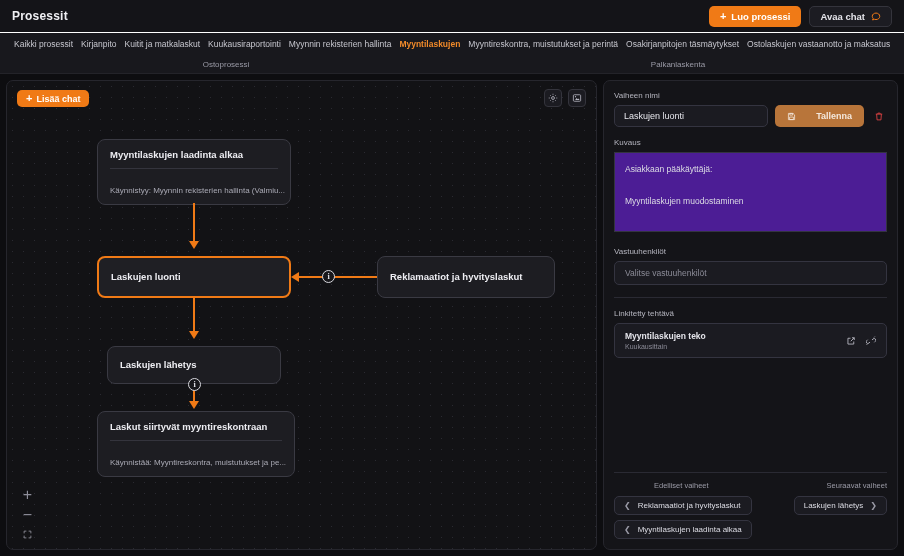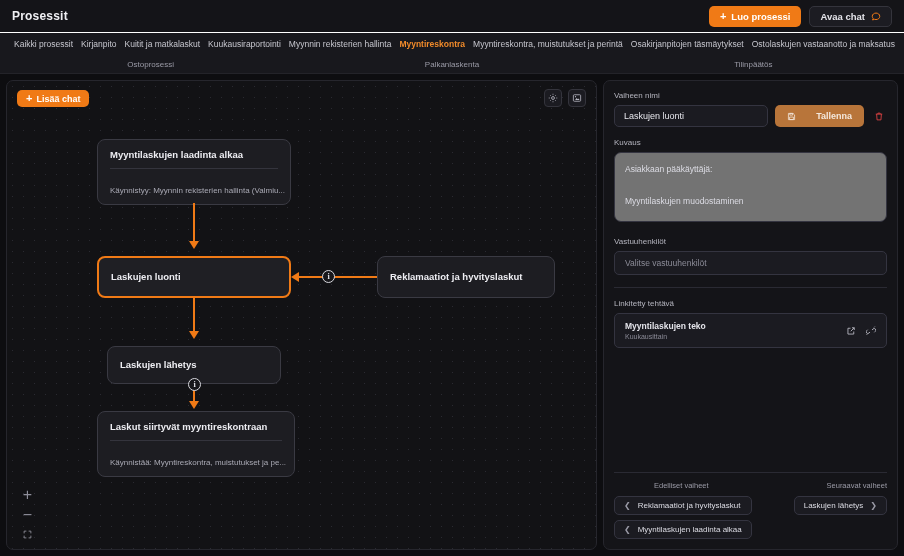--- a/index.html
+++ b/index.html
@@ -173,23 +173,23 @@
     display: flex; align-items: center; gap: 20px;
     cursor: pointer;
   }
   .btn-trash {
     width: 16px; height: 22px;
     display: flex; align-items: center; justify-content: center;
     cursor: pointer;
   }
   .section { margin-top: 11px; }
   .textarea {
-    width: 100%; height: 70px;
-    background: #737373; border: 1px solid #343440;
-    border-radius: 7px;
+    width: 100%; height: 80px;
+    background: #4c1d95; border: 1px solid #343440;
+    border-radius: 0;
     color: #dcdce4; font-size: 8.5px;
     padding: 8px 10px; resize: none;
     font-family: "Liberation Sans", sans-serif;
     line-height: 1.9;
   }
   .select-box {
     width: 100%; height: 24px;
     background: #1b1b21; border: 1px solid #343440;
     border-radius: 5px;
     display: flex; align-items: center;
@@ -251,29 +251,28 @@
     </div>
   </div>
 
   <div class="tabs-wrap">
     <div class="tabs-row">
       <div class="tab">Kaikki prosessit</div>
       <div class="tab">Kirjanpito</div>
       <div class="tab">Kuitit ja matkalaskut</div>
       <div class="tab">Kuukausiraportointi</div>
       <div class="tab">Myynnin rekisterien hallinta</div>
-      <div class="tab active">Myyntireskontra</div>
+      <div class="tab active">Myyntilaskujen</div>
       <div class="tab">Myyntireskontra, muistutukset ja perintä</div>
       <div class="tab">Osakirjanpitojen täsmäytykset</div>
       <div class="tab">Ostolaskujen vastaanotto ja maksatus</div>
     </div>
     <div class="groups-row">
       <div class="group">Ostoprosessi</div>
       <div class="group">Palkanlaskenta</div>
-      <div class="group">Tilinpäätös</div>
     </div>
   </div>
 
   <div class="body">
 
     <div class="canvas">
 
       <button class="btn-add-step">
         <span class="plus-glyph">+</span>
         <span>Lisää chat</span>

